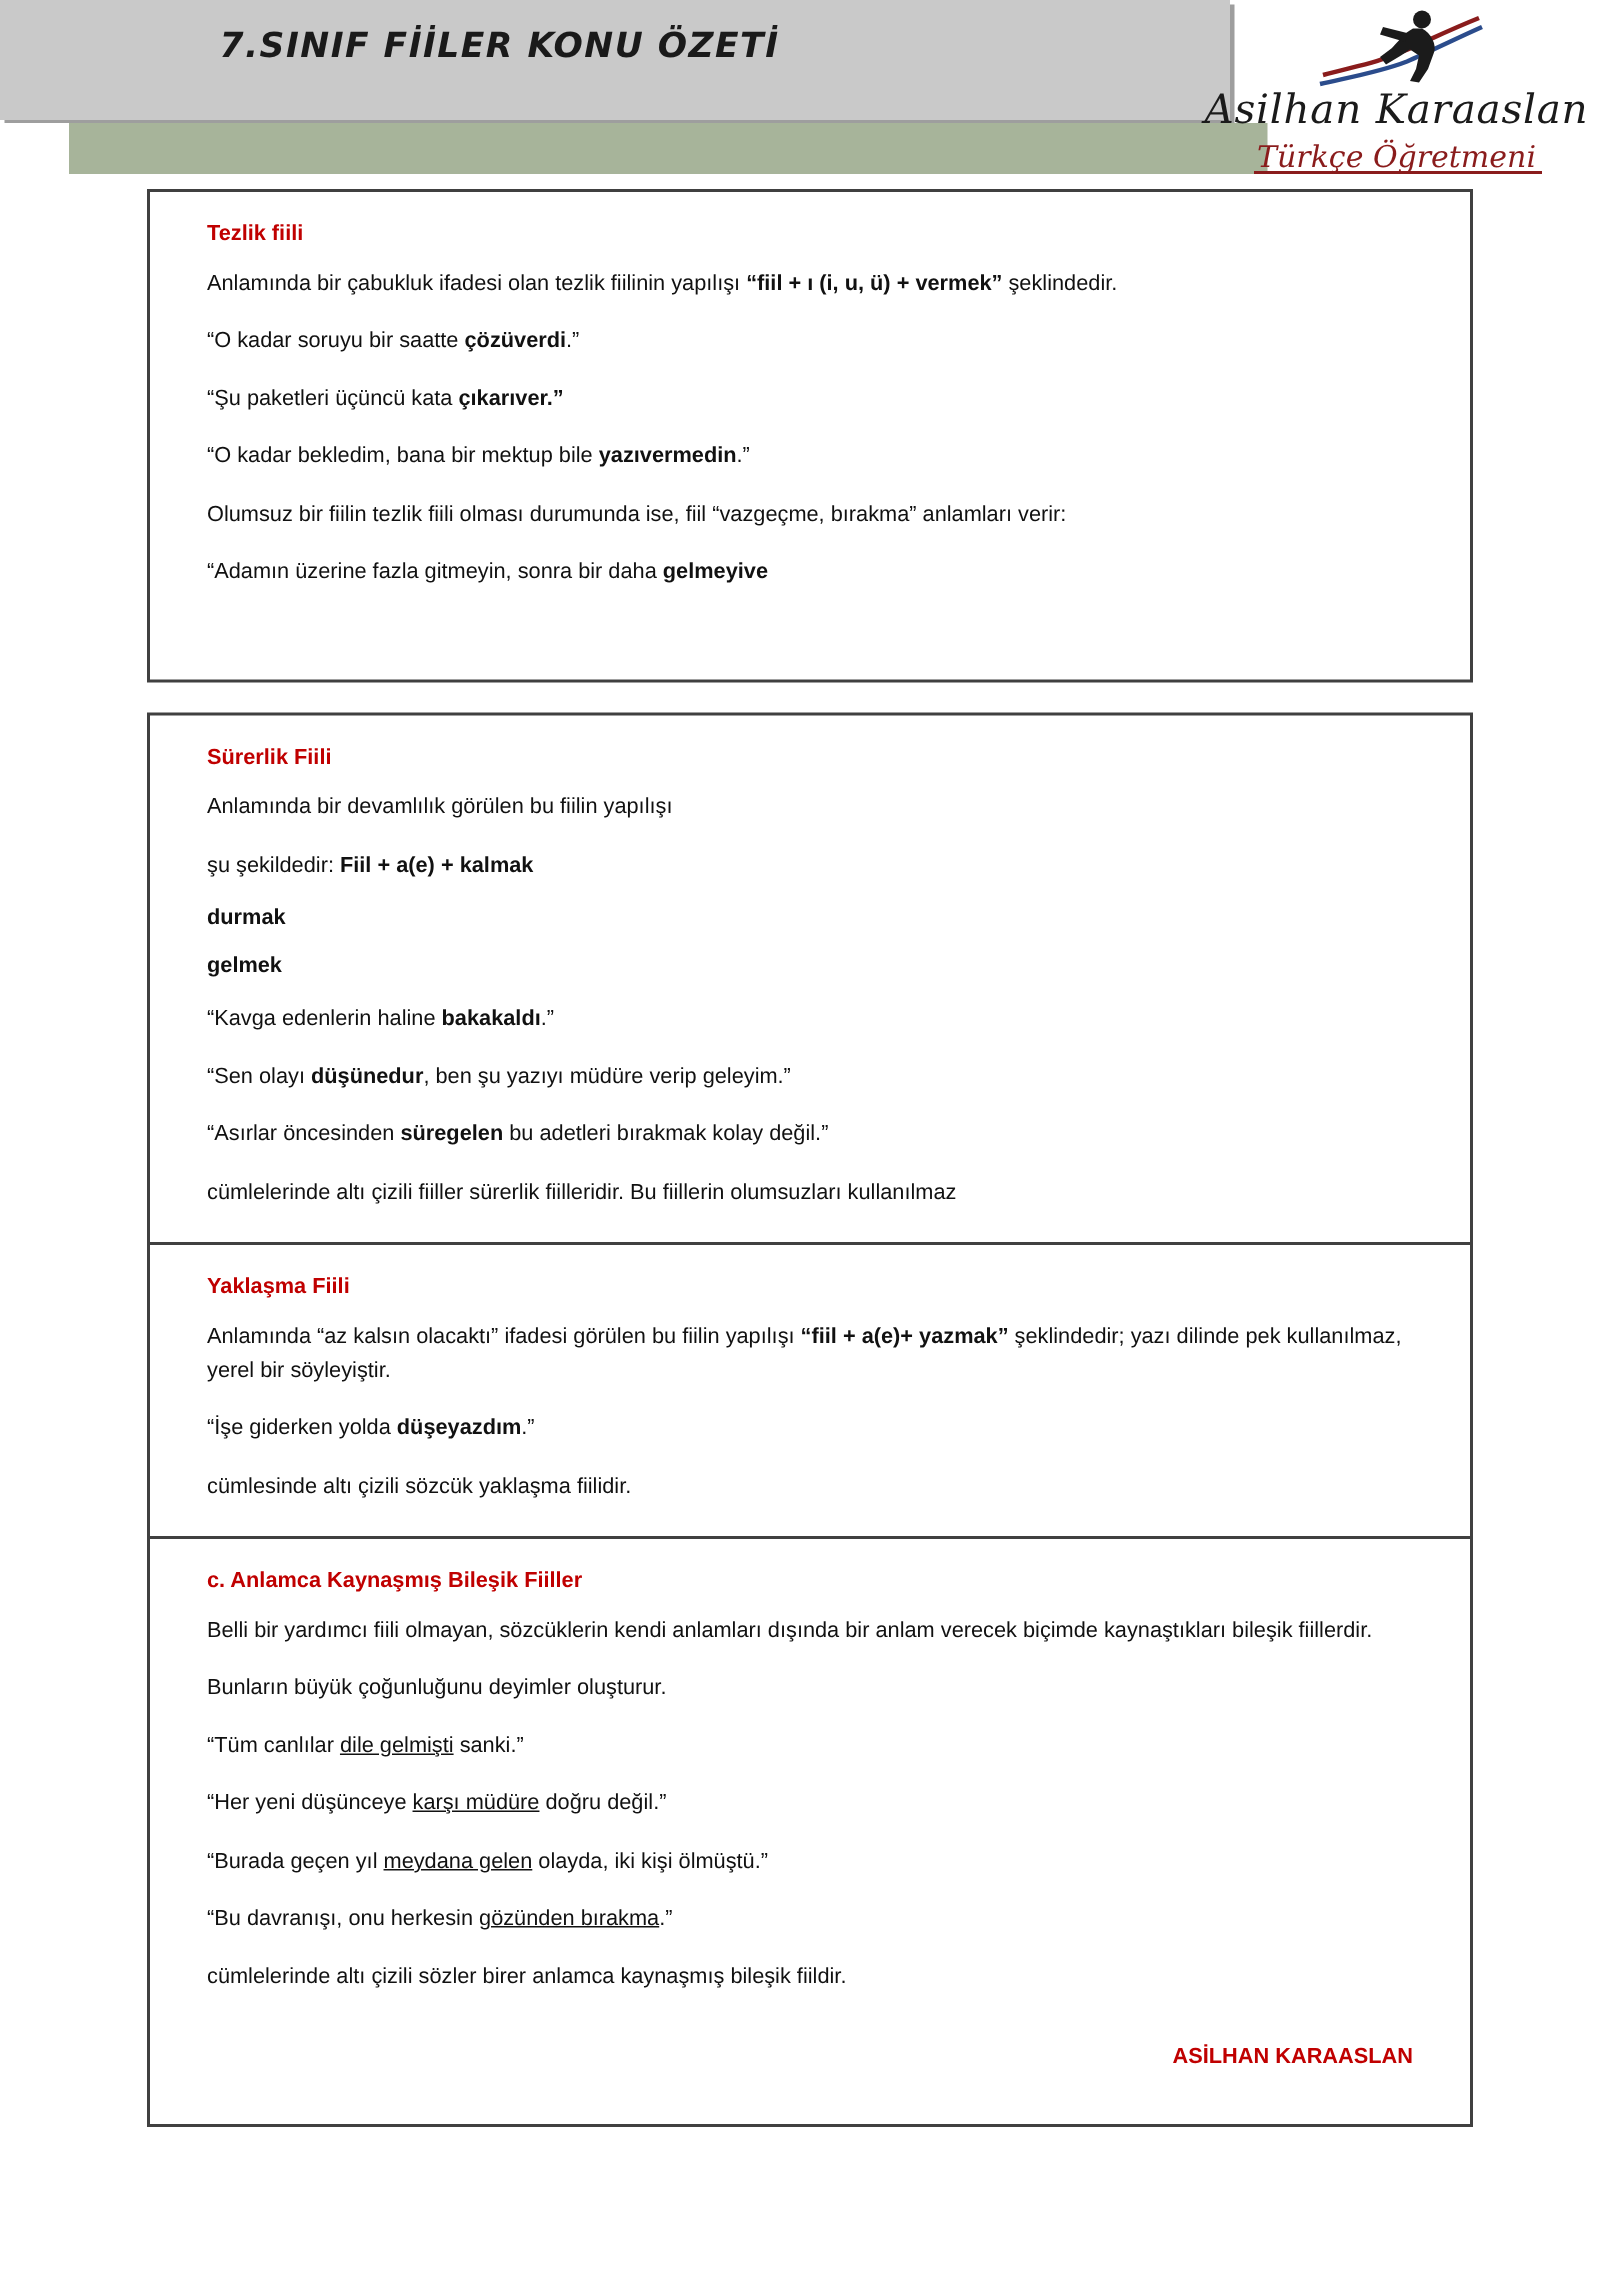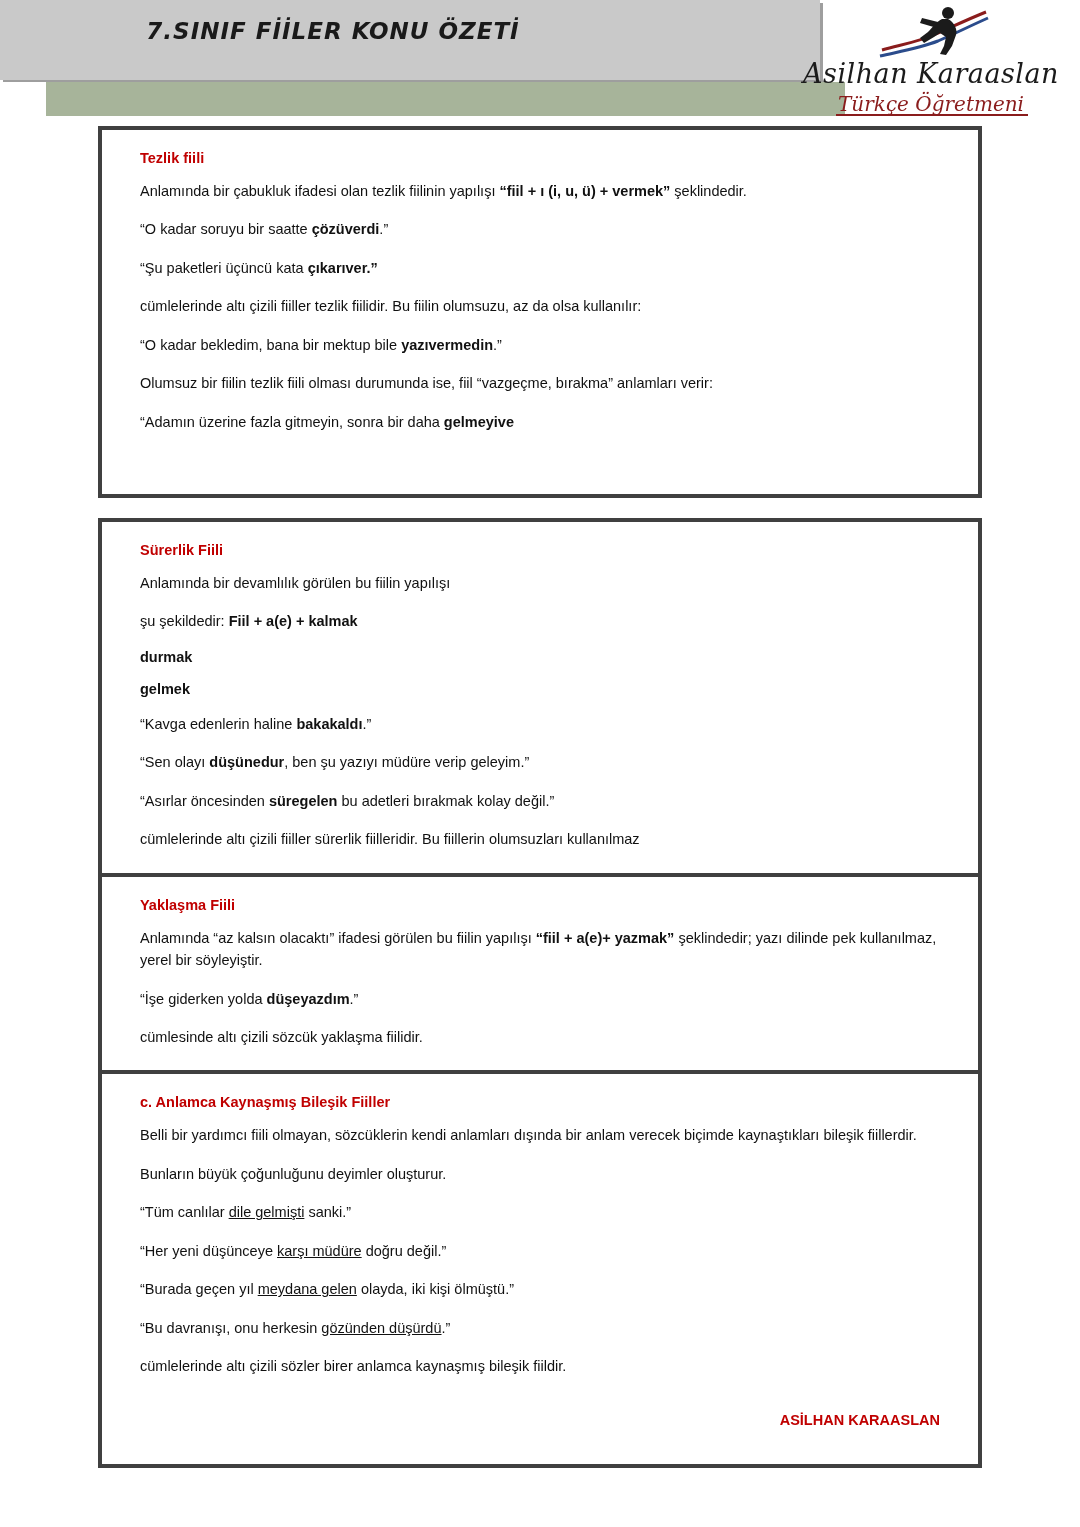--- a/index.html
+++ b/index.html
@@ -111,21 +111,21 @@
   }
 
   
   .boxes {
     position: absolute;
     left: 98px;
     top: 126px;
     width: 884px;
   }
   .box {
-    border: 4px solid #404040;
+    border: 2px solid #404040;
     box-sizing: border-box;
     padding: 20px 38px 22px 38px;
   }
   .box.spaced {
     margin-top: 20px;
   }
   .box.joined {
     border-top: none;
   }
   .box-title {
@@ -187,21 +187,20 @@
   </div>
 </div>
 
 <div class="boxes">
 
   <section class="box">
     <p class="box-title">Tezlik fiili</p>
     <p class="line">Anlamında bir çabukluk ifadesi olan tezlik fiilinin yapılışı <span class="b">“fiil + ı (i, u, ü) + vermek”</span> şeklindedir.</p>
     <p class="line">“O kadar soruyu bir saatte <span class="bu">çözüverdi</span>.”</p>
     <p class="line">“Şu paketleri üçüncü kata <span class="bu">çıkarıver.”</span></p>
-    <p class="line">cümlelerinde altı çizili fiiller tezlik fiilidir. Bu fiilin olumsuzu, az da olsa kullanılır:</p>
     <p class="line">“O kadar bekledim, bana bir mektup bile <span class="bu">yazıvermedin</span>.”</p>
     <p class="line">Olumsuz bir fiilin tezlik fiili olması durumunda ise, fiil “vazgeçme, bırakma” anlamları verir:</p>
     <p class="line">“Adamın üzerine fazla gitmeyin, sonra bir daha <span class="bu">gelmeyive</span></p>
     <p class="line">&nbsp;</p>
   </section>
 
   <section class="box spaced">
     <p class="box-title">Sürerlik Fiili</p>
     <p class="line">Anlamında bir devamlılık görülen bu fiilin yapılışı</p>
     <p class="line">şu şekildedir: <span class="b">Fiil + a(e) + kalmak</span></p>
@@ -220,18 +219,18 @@
     <p class="line">cümlesinde altı çizili sözcük yaklaşma fiilidir.</p>
   </section>
 
   <section class="box joined">
     <p class="box-title">c. Anlamca Kaynaşmış Bileşik Fiiller</p>
     <p class="line">Belli bir yardımcı fiili olmayan, sözcüklerin kendi anlamları dışında bir anlam verecek biçimde kaynaştıkları bileşik fiillerdir.</p>
     <p class="line">Bunların büyük çoğunluğunu deyimler oluşturur.</p>
     <p class="line">“Tüm canlılar <span class="u">dile gelmişti</span> sanki.”</p>
     <p class="line">“Her yeni düşünceye <span class="u">karşı müdüre</span> doğru değil.”</p>
     <p class="line">“Burada geçen yıl <span class="u">meydana gelen</span> olayda, iki kişi ölmüştü.”</p>
-    <p class="line">“Bu davranışı, onu herkesin <span class="u">gözünden düşürdü</span>.”</p>
+    <p class="line">“Bu davranışı, onu herkesin <span class="u">gözünden bırakma</span>.”</p>
     <p class="line">cümlelerinde altı çizili sözler birer anlamca kaynaşmış bileşik fiildir.</p>
     <p class="signature">ASİLHAN KARAASLAN</p>
   </section>
 
 </div>
 
 </body></html>

